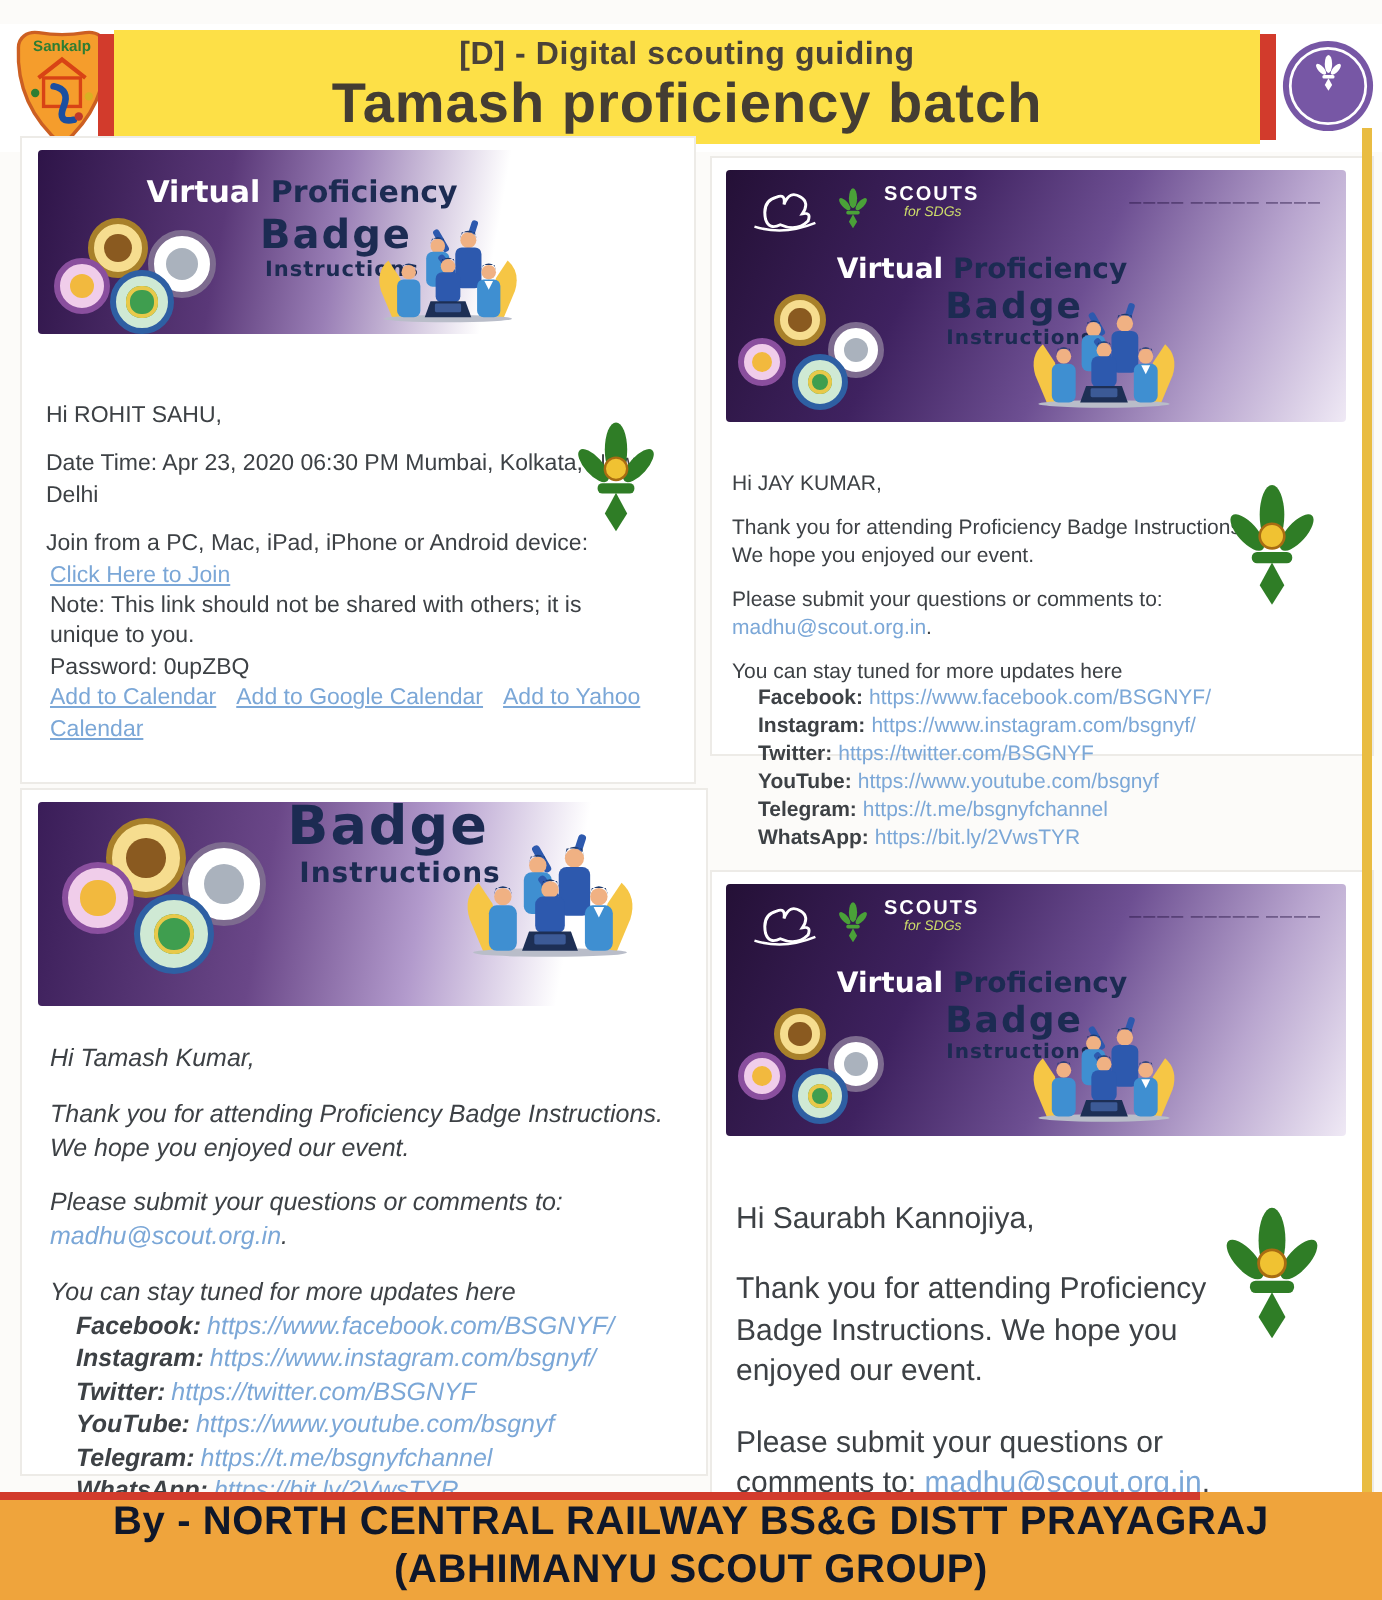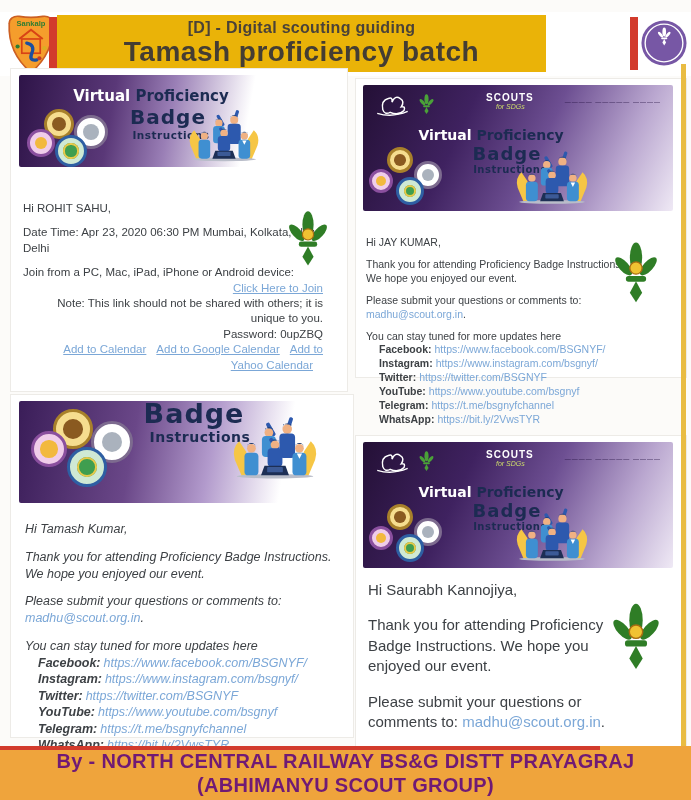--- a/index.html
+++ b/index.html
@@ -3,33 +3,33 @@
 <meta charset="utf-8">
 <style>
   html,body{margin:0;padding:0;background:#777;}
   #poster{
     position:relative;width:691px;height:800px;margin:0 auto;
     background:#fcfbf9;overflow:hidden;
     font-family:"Liberation Sans",sans-serif;
   }
   
   .header{position:absolute;left:0;top:12px;width:691px;height:64px;background:#ffffff;}
-  .panel{position:absolute;left:57px;top:3px;width:489px;height:57px;background:#eab308;
+  .panel{position:absolute;left:57px;top:3px;width:573px;height:57px;background:#fde047;
     display:flex;flex-direction:column;align-items:center;justify-content:center;line-height:1.05;}
   .panel .t1{font-size:16px;font-weight:bold;color:#4a4238;letter-spacing:.3px;}
   .panel .t2{font-size:28px;font-weight:bold;color:#443d33;letter-spacing:.5px;}
   .flank{position:absolute;top:5px;width:8px;height:53px;background:#d23b2c;}
   .flank.l{left:49px;} .flank.r{left:630px;}
   .sankalp{position:absolute;left:5px;top:1px;width:52px;height:62px;}
   .wosm{position:absolute;left:641px;top:8px;width:46px;height:46px;}
   
   .footer{position:absolute;left:0;top:746px;width:691px;height:54px;background:#efa43c;
     display:flex;flex-direction:column;align-items:center;justify-content:center;line-height:1.2;}
   .footer-red{position:absolute;left:0;top:0;width:600px;height:4px;background:#d23b2c;}
-  .footer .f1,.footer .f2{font-size:20px;font-weight:bold;color:#701a75;letter-spacing:.3px;}
+  .footer .f1,.footer .f2{font-size:20px;font-weight:bold;color:#0f172a;letter-spacing:.3px;}
   
   .gold-stripe{position:absolute;left:681px;top:64px;width:5px;height:682px;background:#e9bc42;}
   
   .email{position:absolute;background:#ffffff;border:1px solid #edebe7;}
   #email-tl{left:10px;top:68px;width:336px;height:322px;}
   #email-tr{left:355px;top:78px;width:330px;height:298px;}
   #email-bl{left:10px;top:394px;width:342px;height:342px;}
   #email-br{left:355px;top:435px;width:330px;height:318px;}
   
   .banner{position:absolute;border-radius:2px;overflow:hidden;}
@@ -53,40 +53,40 @@
   .bt-bl .l2{font-size:27px;} .bt-bl .l3{font-size:14px;padding-left:12px;}
   
   .badge{position:absolute;border-radius:50%;display:flex;align-items:center;justify-content:center;box-sizing:border-box;}
   .badge .core{width:58%;height:58%;border-radius:50%;}
   .b1{border:3px solid #8a4f9e;background:#f0cdea;} .b1 .core{background:#f2b93e;}
   .b2{border:3px solid #a8802a;background:#f6dd8f;} .b2 .core{background:#8a5a20;}
   .b3{border:3px solid #7d6b8f;background:#ffffff;} .b3 .core{background:#aab2bd;}
   .b4{border:3px solid #2e5fa3;background:#cfe9d4;} .b4 .core{background:#3f9e4f;box-shadow:0 0 0 2px #e8c94a inset;}
   
   .logo-row{position:absolute;left:10px;top:8px;display:flex;align-items:flex-start;gap:8px;}
-  .scouts-txt{line-height:1;margin-left:44px;}
+  .scouts-txt{line-height:1;}
   .scouts-txt .s1{font-size:10px;font-weight:bold;color:#ffffff;letter-spacing:1px;}
   .scouts-txt .s2{font-size:7px;color:#cddc6a;font-style:italic;padding-left:10px;}
   .fineprint{position:absolute;right:12px;top:14px;font-size:6px;color:#231040;letter-spacing:1px;}
   
   .ill{position:absolute;}
   .fleur-green{position:absolute;color:#2f7d26;}
   
   .etext{position:absolute;color:#3d4145;}
   .etext .blk{margin:0 0 9px 0;line-height:1.34;}
   .lnk{color:#7ba7d7;text-decoration:none;cursor:pointer;}
   .lnk.u{text-decoration:underline;}
-  .indent{margin-left:30px;text-align:right;}
+  .indent{margin-left:2px;}
   .cals a{margin-right:10px;}
   #text-tl{left:12px;top:132px;width:300px;font-size:11.5px;}
   #text-tr{left:10px;top:156px;width:258px;font-size:10.5px;}
   #text-tr .blk{margin-bottom:8px;}
   #text-bl{left:14px;top:126px;width:312px;font-size:12.5px;}
   #text-bl .blk{margin-bottom:11px;font-style:italic;}
-  #text-br{left:12px;top:144px;width:264px;font-size:15px;}
+  #text-br{left:12px;top:164px;width:264px;font-size:15px;}
   #text-br .blk{margin-bottom:15px;line-height:1.36;}
   .social{line-height:1.32;margin-left:13px;}
   .slabel{font-weight:bold;}
   .surl{margin-left:3px;}
   #fleur-tl{left:277px;top:138px;width:40px;height:62px;}
   #fleur-tr{left:258px;top:160px;width:44px;height:66px;}
   #fleur-br{left:256px;top:164px;width:48px;height:72px;}
   .hidden-defs{position:absolute;width:0;height:0;overflow:hidden;}
 </style>
 </head>

